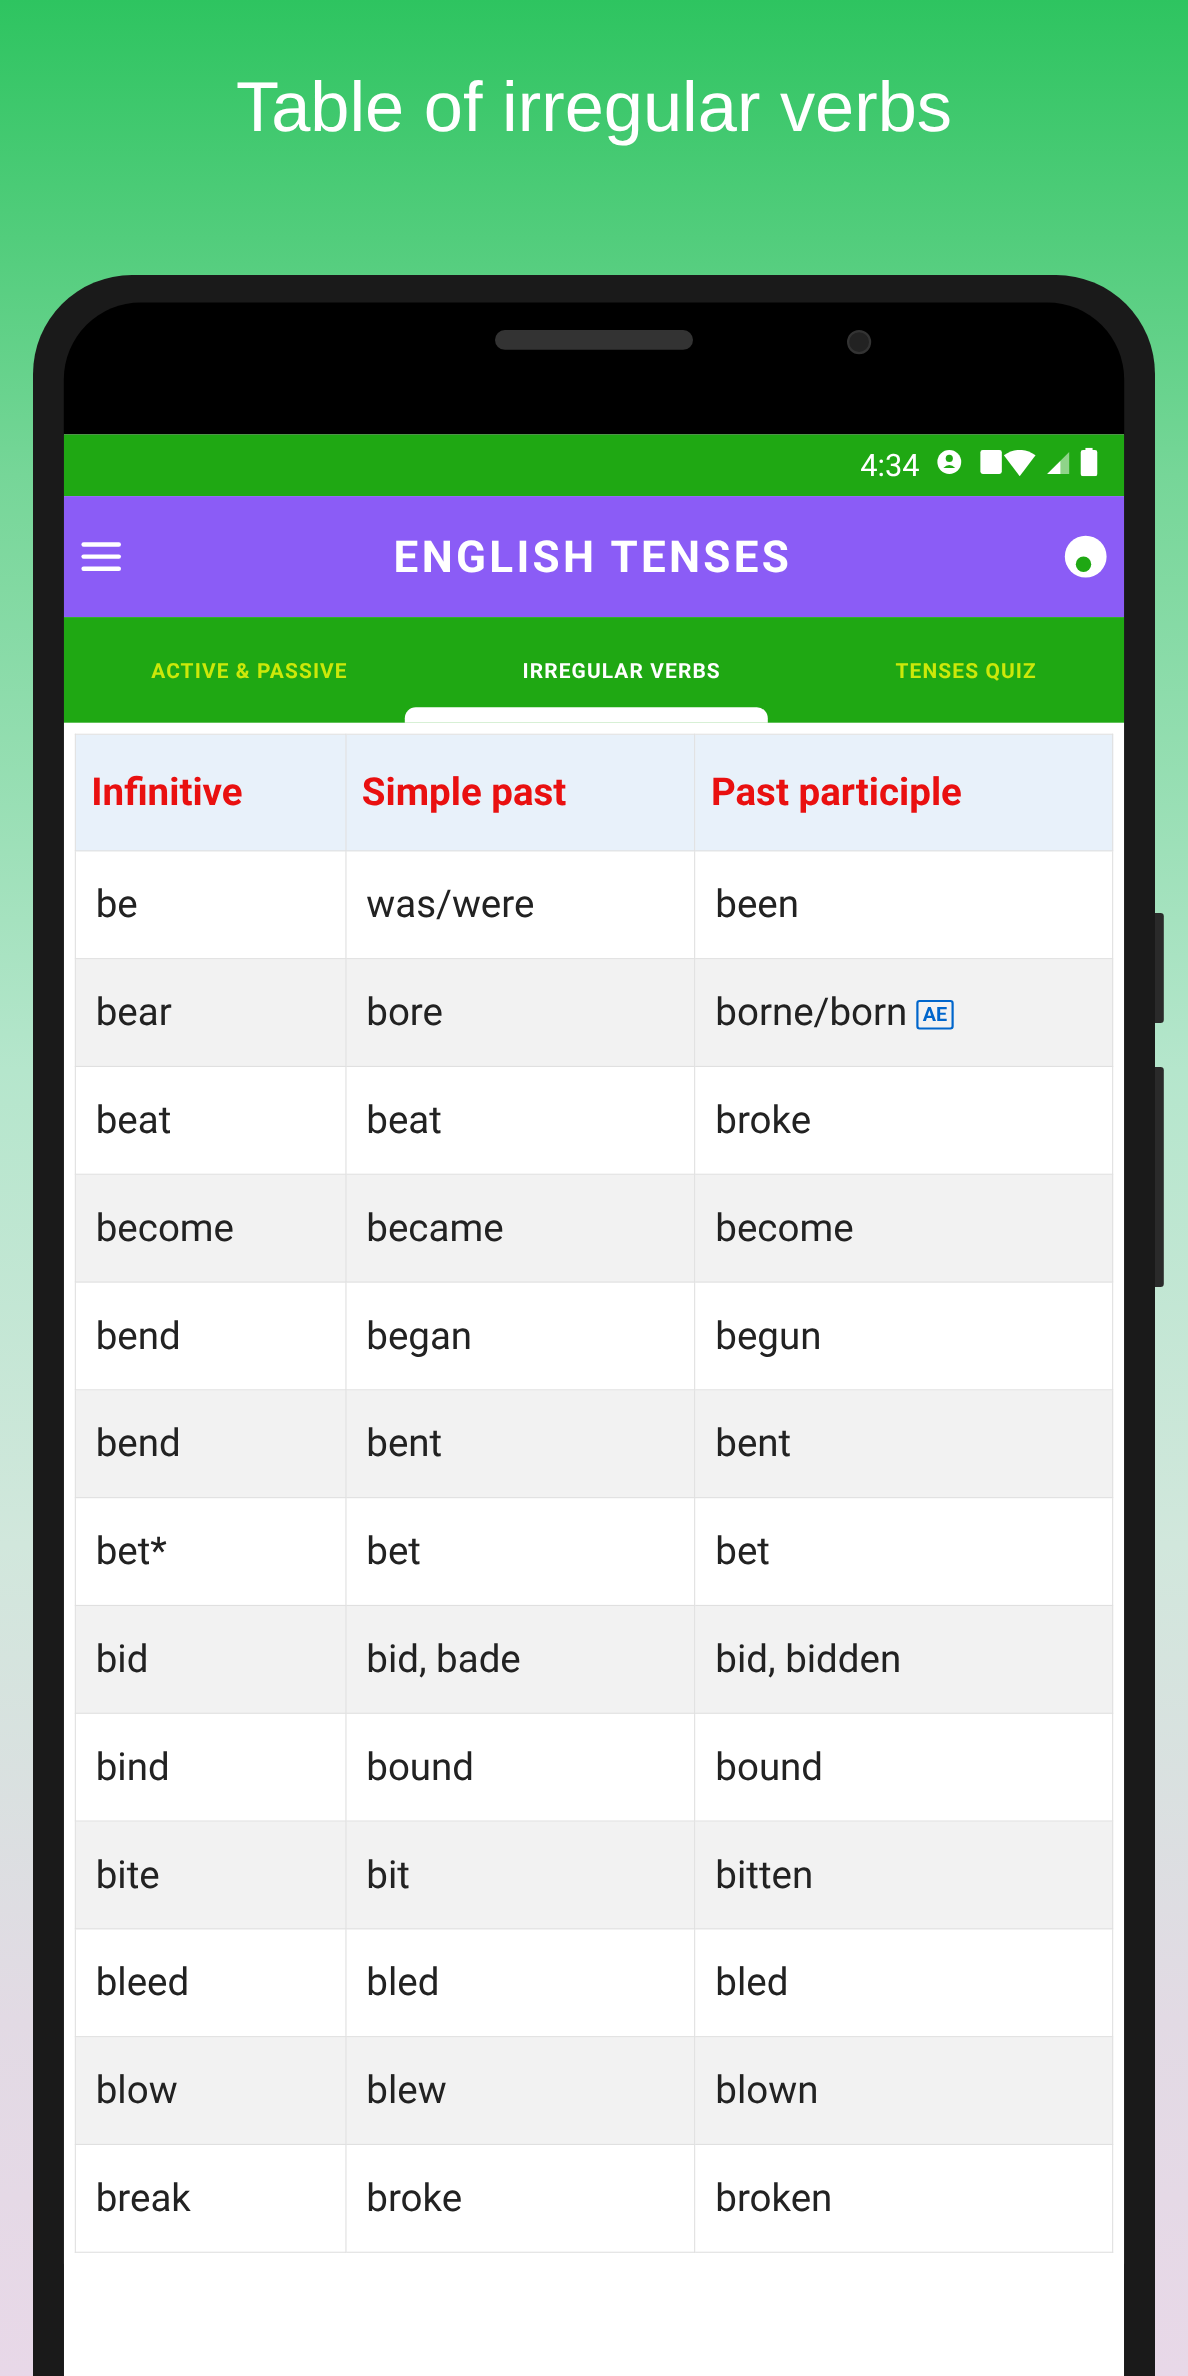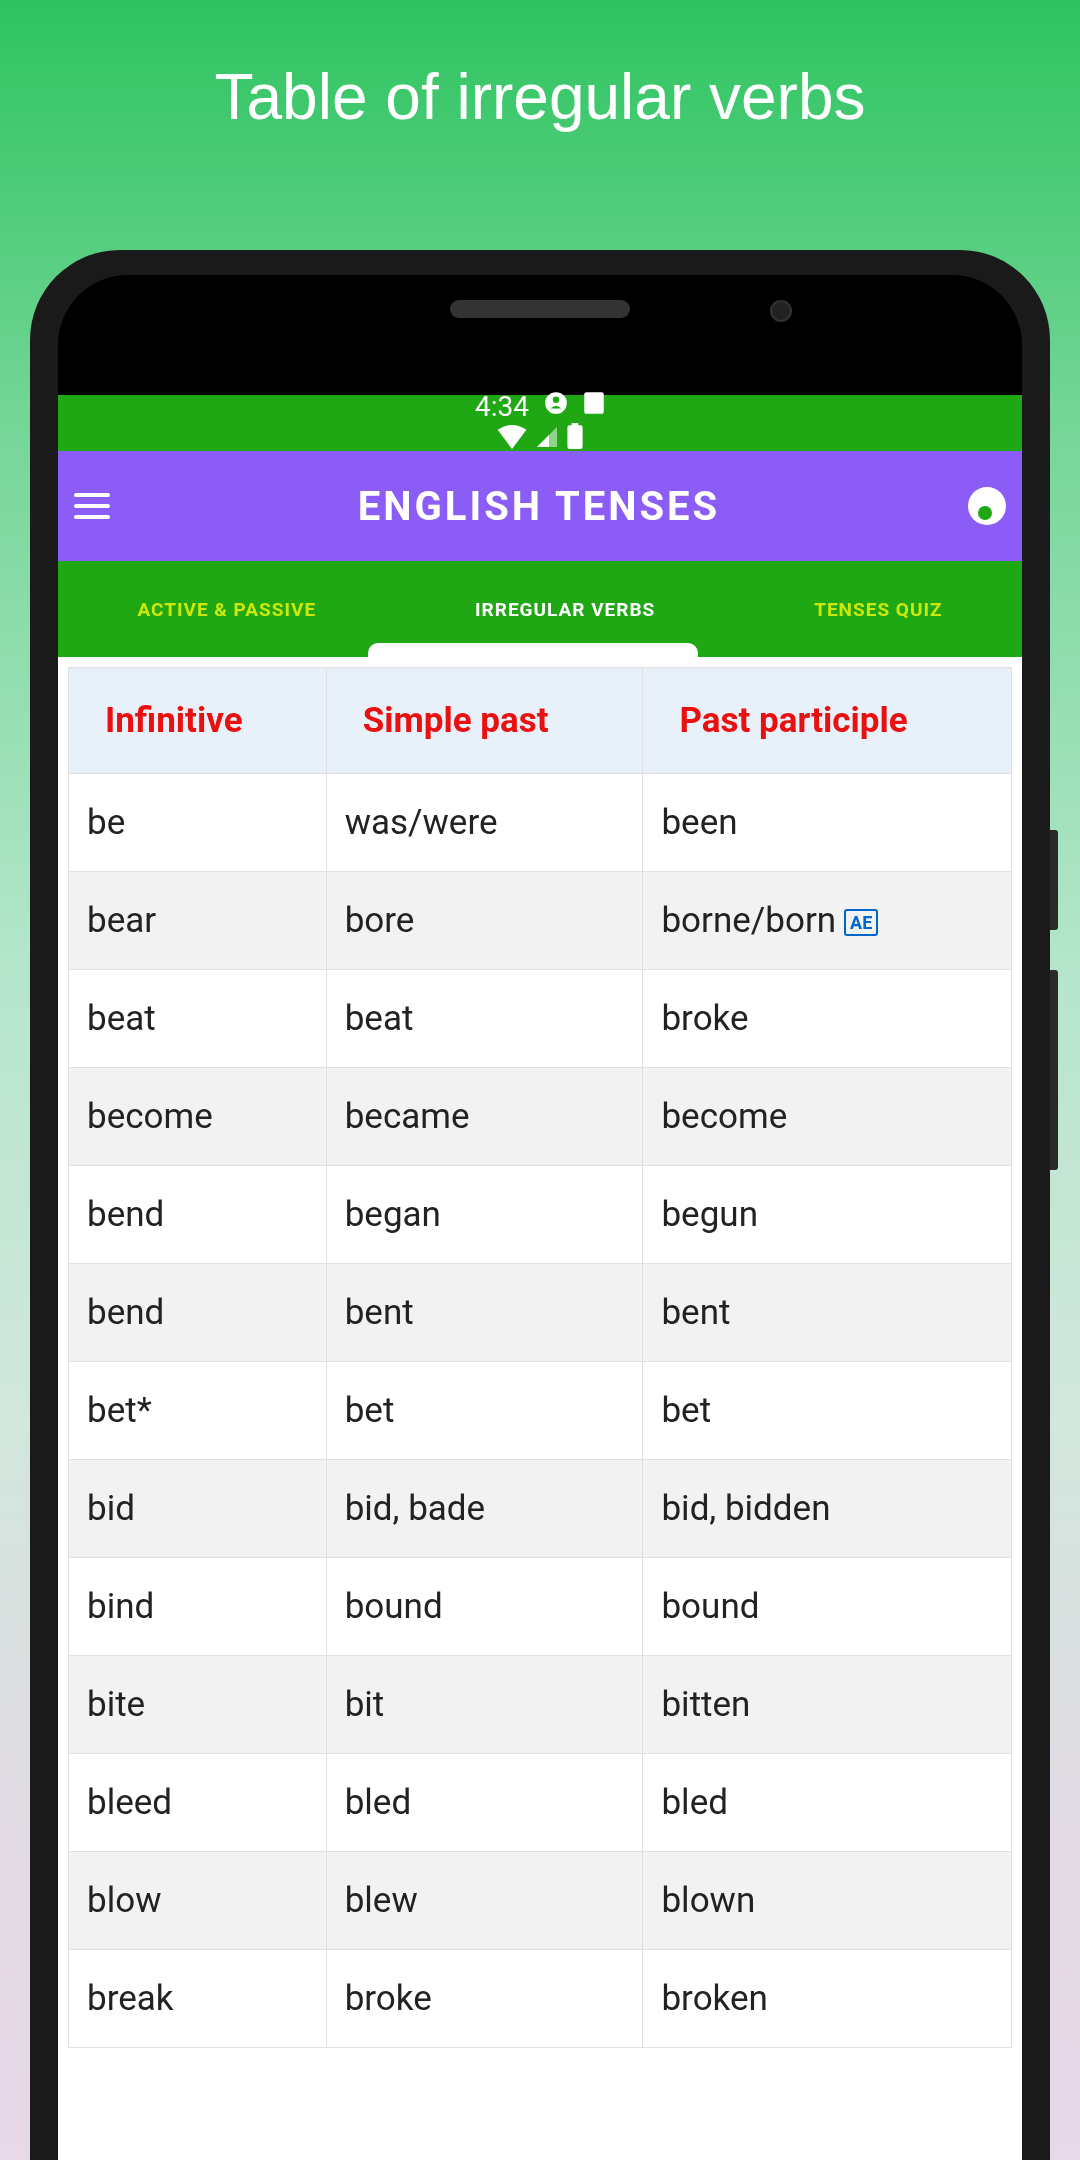--- a/index.html
+++ b/index.html
@@ -93,26 +93,25 @@
       left: 0;
       right: 0;
       bottom: 0;
       background: white;
     }
     
     .status-bar {
       background: #1fa813;
       height: 56px;
       display: flex;
-      justify-content: center;
+      justify-content: flex-end;
       align-items: center;
       padding: 0 24px;
       color: white;
       font-size: 28px;
-      flex-direction: column;
     }
     
     .status-left {
       display: flex;
       align-items: center;
       gap: 14px;
     }
     
     .status-right {
       display: flex;
@@ -189,21 +188,21 @@
     table {
       width: 100%;
       border-collapse: collapse;
     }
     
     th {
       background: #e8f1fa;
       color: #e91010;
       font-size: 35px;
       font-weight: 700;
-      padding: 32px 36px;
+      padding: 32px 14px;
       text-align: left;
       border: 1px solid #e0e0e0;
     }
     
     td {
       font-size: 35px;
       padding: 28px 18px;
       border: 1px solid #e0e0e0;
       color: #222;
     }

